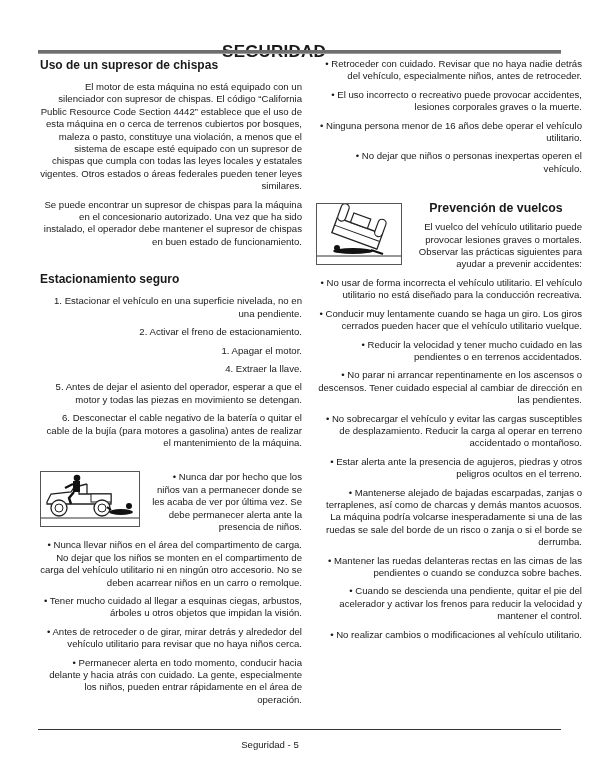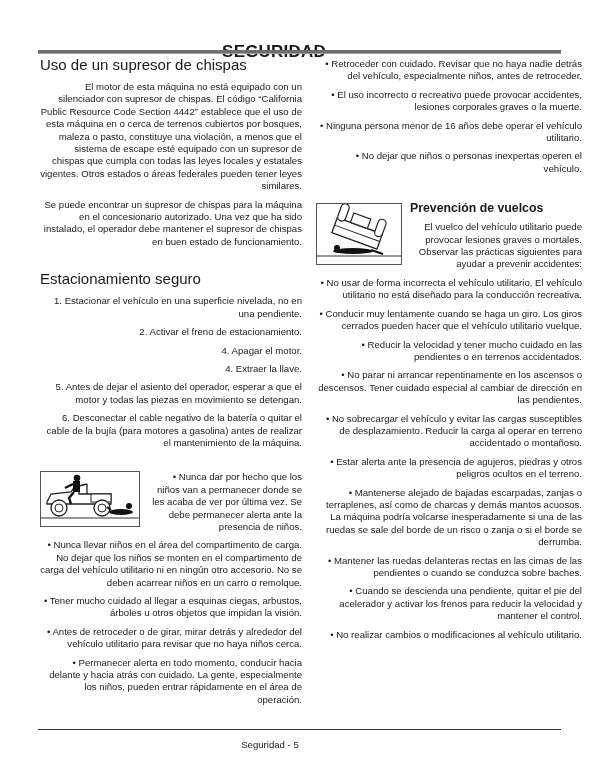--- a/index.html
+++ b/index.html
@@ -5,28 +5,28 @@
   html, body { margin: 0; padding: 0; background: #fff; }
   body { width: 600px; height: 776px; position: relative; overflow: hidden;
          font-family: "Liberation Sans", sans-serif; color: #1a1a1a; }
   .page-title { position: absolute; left: 0; top: 42px; width: 548px; text-align: center;
                 font-weight: bold; font-size: 17px; letter-spacing: 0.2px; }
   .title-rule { position: absolute; left: 38px; top: 50px; width: 523px; height: 3px;
                 background: #6e6e6e; border-bottom: 1px solid #9a9a9a; }
   .col { position: absolute; top: 58px; width: 262px; font-size: 9.6px; line-height: 12.4px; }
   .col-left { left: 40px; }
   .col-right { left: 316px; width: 266px; }
-  h2 { font-size: 15px; font-weight: normal; margin: 0 0 9px 0; line-height: 14px; }
+  h2 { font-size: 12px; font-weight: bold; margin: 0 0 9px 0; line-height: 14px; }
   p { margin: 0 0 6px 0; text-align: right; }
   .sec2 { margin-top: 24px; }
   .fig-block { margin-top: 22px; }
   .figure { float: left; border: 1px solid #555; background: #fff; margin: 0 8px 2px 0; }
   .fig-kids { width: 98px; height: 54px; }
   .fig-rollover { width: 84px; height: 60px; margin-top: 2px; }
-  .fig-head { font-size: 12.3px; font-weight: bold; line-height: 14px; margin: 0 0 6px 0; }
+  .fig-head { font-size: 12.3px; font-weight: bold; line-height: 14px; margin: 0 0 6px 0; text-align: center; }
   .clear { clear: both; }
   .footer-rule { position: absolute; left: 38px; top: 729px; width: 523px; height: 1px; background: #333; }
   .footer { position: absolute; left: 0; top: 739px; width: 540px; text-align: center; font-size: 9.6px; }
 </style>
 </head>
 <body>
 
 <div class="page-title">SEGURIDAD</div>
 <div class="title-rule"></div>
 
@@ -34,21 +34,21 @@
   <section>
     <h2>Uso de un supresor de chispas</h2>
     <p>El motor de esta máquina no está equipado con un silenciador con supresor de chispas. El código “California Public Resource Code Section 4442” establece que el uso de esta máquina en o cerca de terrenos cubiertos por bosques, maleza o pasto, constituye una violación, a menos que el sistema de escape esté equipado con un supresor de chispas que cumpla con todas las leyes locales y estatales vigentes. Otros estados o áreas federales pueden tener leyes similares.</p>
     <p>Se puede encontrar un supresor de chispas para la máquina en el concesionario autorizado. Una vez que ha sido instalado, el operador debe mantener el supresor de chispas en buen estado de funcionamiento.</p>
   </section>
 
   <section class="sec2">
     <h2>Estacionamiento seguro</h2>
     <p>1. Estacionar el vehículo en una superficie nivelada, no en una pendiente.</p>
     <p>2. Activar el freno de estacionamiento.</p>
-    <p>4. Apagar el motor.</p>
+    <p>1. Apagar el motor.</p>
     <p>4. Extraer la llave.</p>
     <p>5. Antes de dejar el asiento del operador, esperar a que el motor y todas las piezas en movimiento se detengan.</p>
     <p>6. Desconectar el cable negativo de la batería o quitar el cable de la bujía (para motores a gasolina) antes de realizar el mantenimiento de la máquina.</p>
   </section>
 
   <section class="fig-block">
     <div class="figure fig-kids">
       <svg width="98" height="54" viewBox="0 0 98 54">
         <line x1="0" y1="46" x2="98" y2="46" stroke="#333" stroke-width="1.2"></line>
 

